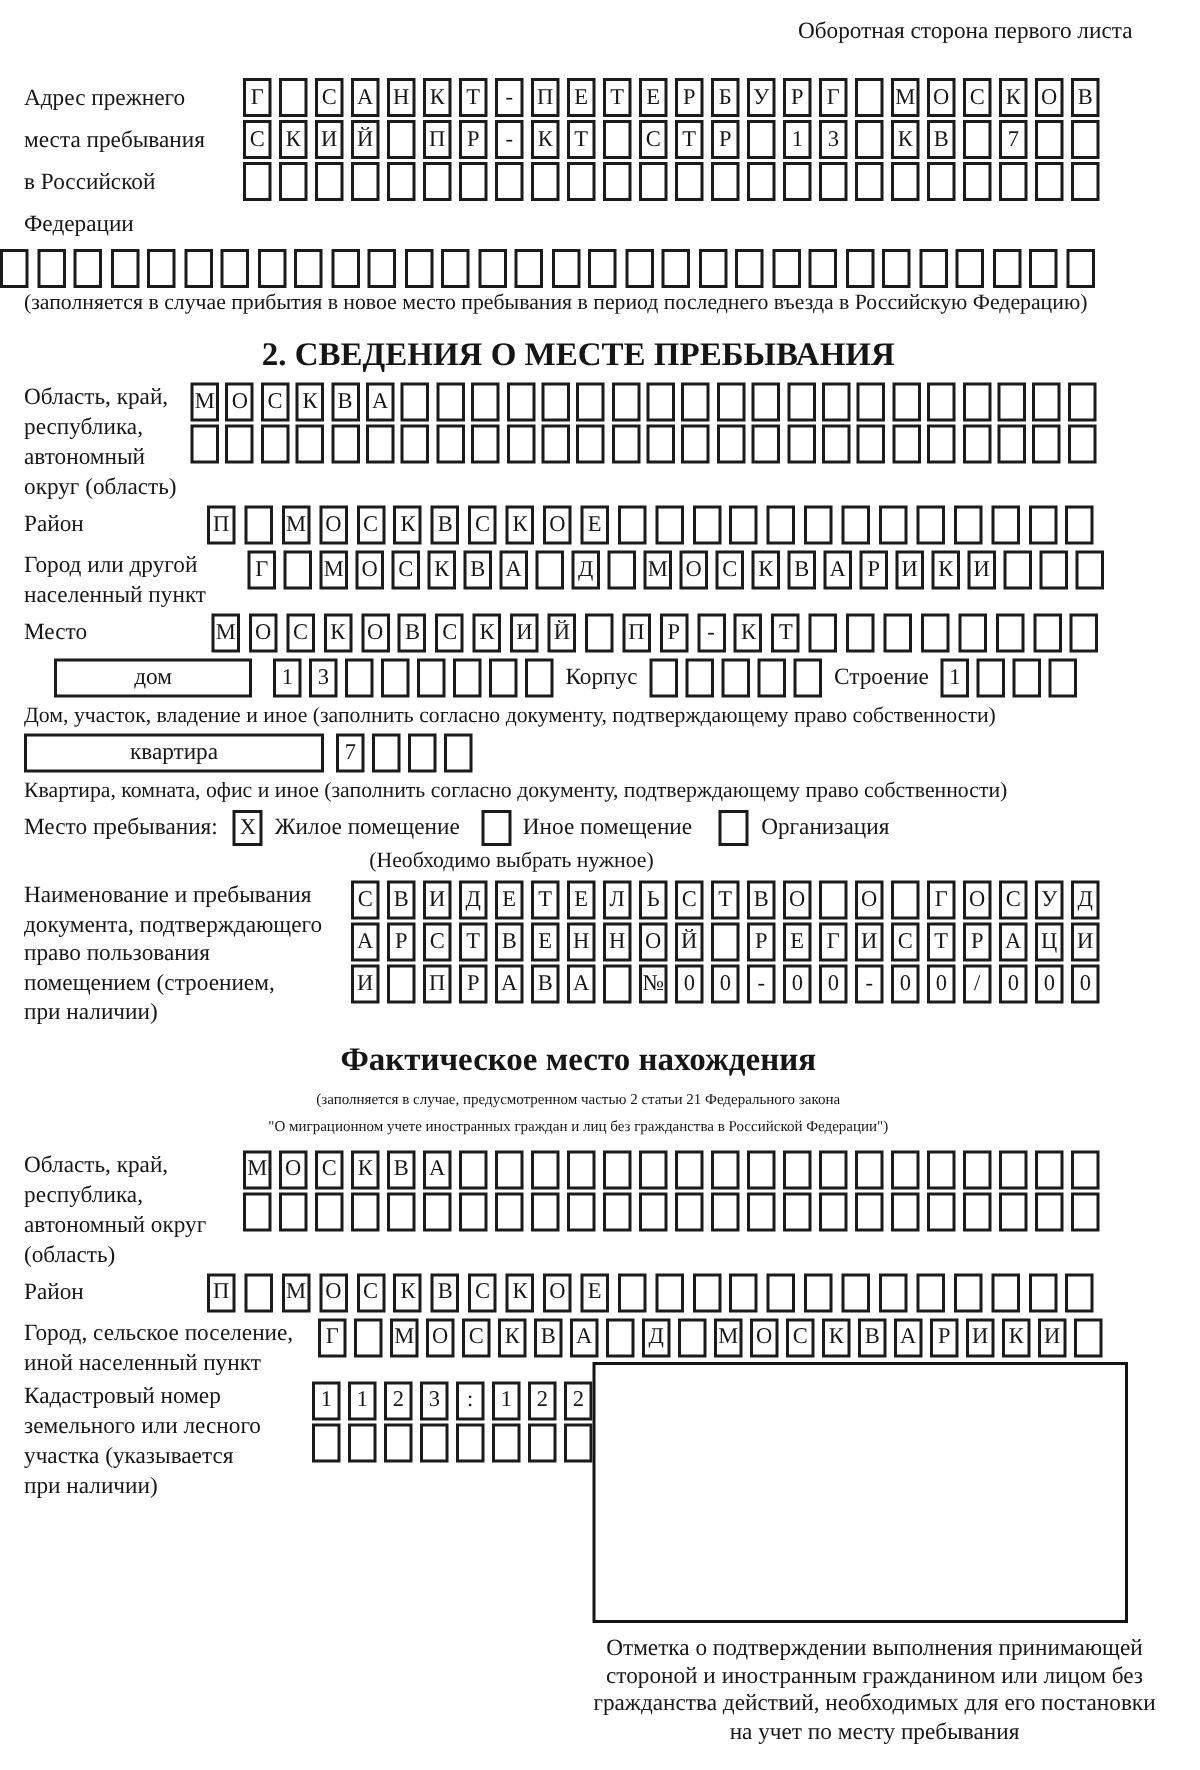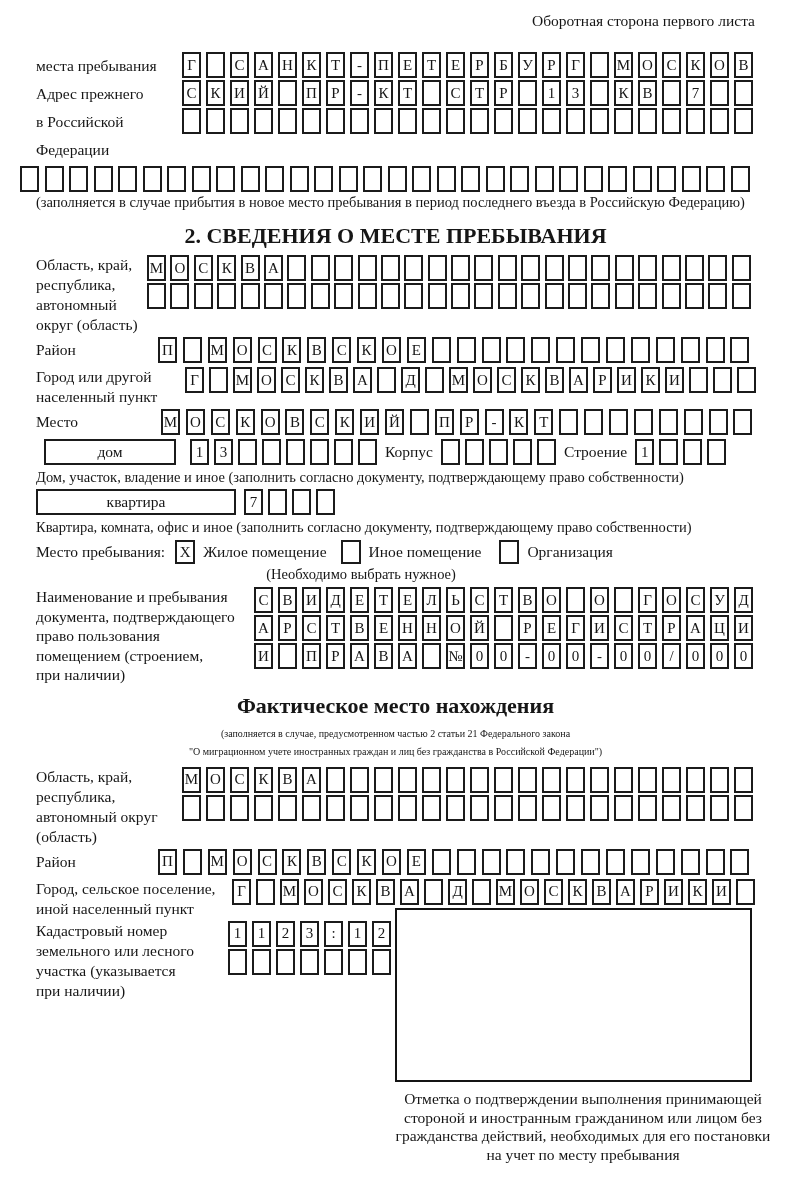--- a/index.html
+++ b/index.html
@@ -1,37 +1,37 @@
 <!DOCTYPE html>
 <html><head>
 <meta charset="utf-8">
 <style>
   html,body{margin:0;padding:0;background:#fff;}
   body{width:800px;height:1180px;overflow:hidden;color:#161616;
        font-family:"Liberation Serif","DejaVu Serif",serif;}
   .page{position:relative;box-sizing:border-box;width:800px;height:1180px;
-        padding:12px 45px 0 36px;}
+        padding:12px 45px 0 16px;}
   .top-note{text-align:right;font-size:15.5px;margin-bottom:22px;}
   .frow{display:flex;align-items:flex-start;margin-bottom:2px;}
   .lbl{font-size:15.5px;line-height:20px;flex-shrink:0;}
   .lh28{line-height:28px;}
   .w146{width:146px}.w111{width:111px}.w122{width:122px}.w149{width:149px}
   .w125{width:125px}.w196{width:196px}.w192{width:192px}.w218{width:218px}
   .cells{display:flex;margin-bottom:2px;}
   .g5{gap:5px}.g59{gap:5.9px}.g44{gap:4.4px}.g55{gap:5.5px}
   .cell{flex:none;box-sizing:border-box;width:19px;height:26px;
         border:2px solid #1b1b1b;display:flex;align-items:center;
         justify-content:center;font-size:15px;}
   .indent16n{margin-left:-16px;}
   .cnote{font-size:14.5px;margin:2px 0 2px;}
   .h2{font-size:22px;font-weight:bold;text-align:center;margin:12px 0 6px;}
   .widebox{box-sizing:border-box;border:2px solid #1b1b1b;height:26px;
            display:flex;align-items:center;justify-content:center;
            font-size:15.5px;flex:none;}
-  .houserow{margin-left:8px;}
+  .houserow{margin-left:20px;}
   .inl{font-size:15.5px;line-height:26px;margin:0 8px;flex:none;}
   .note{font-size:14.5px;margin:1px 0 3px;}
   .stayrow{display:flex;align-items:center;font-size:15.5px;margin-top:4px;}
   .chk{flex:none;box-sizing:border-box;width:20px;height:24px;
        border:2px solid #1b1b1b;display:flex;align-items:center;
        justify-content:center;font-size:15px;}
   .ml10{margin-left:10px}.ml8{margin-left:8px}.ml14{margin-left:14px}.ml18{margin-left:18px}
   .choose-note{font-size:14.5px;text-align:center;width:300px;margin:2px 0 4px 175px;}
   .fact-note{text-align:center;font-size:10px;line-height:18px;}
   .stampbox{position:absolute;left:395px;top:908px;width:357px;height:174px;
@@ -41,22 +41,22 @@
 </style>
 </head>
 <body>
 
 <div class="page">
 
   <div class="top-note">Оборотная сторона первого листа</div>
 
   <div class="frow">
     <div class="lbl lh28 w146">
+      <div>Адрес прежнего</div>
       <div>места пребывания</div>
-      <div>Адрес прежнего</div>
       <div>в Российской</div>
       <div>Федерации</div>
     </div>
     <div>
       <div class="cells g5">
           <span class="cell">Г</span>
           <span class="cell"></span>
           <span class="cell">С</span>
           <span class="cell">А</span>
           <span class="cell">Н</span>

